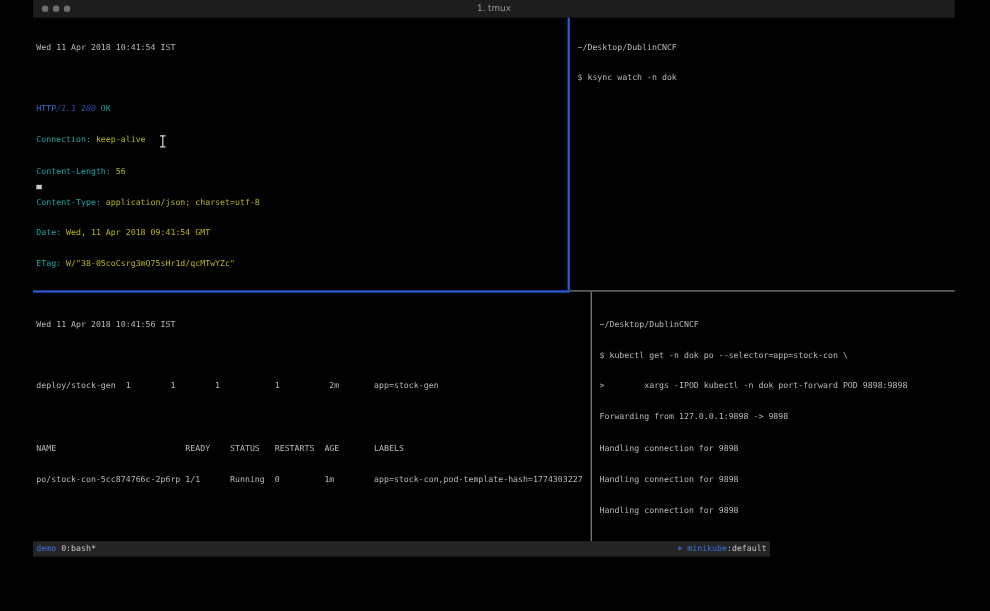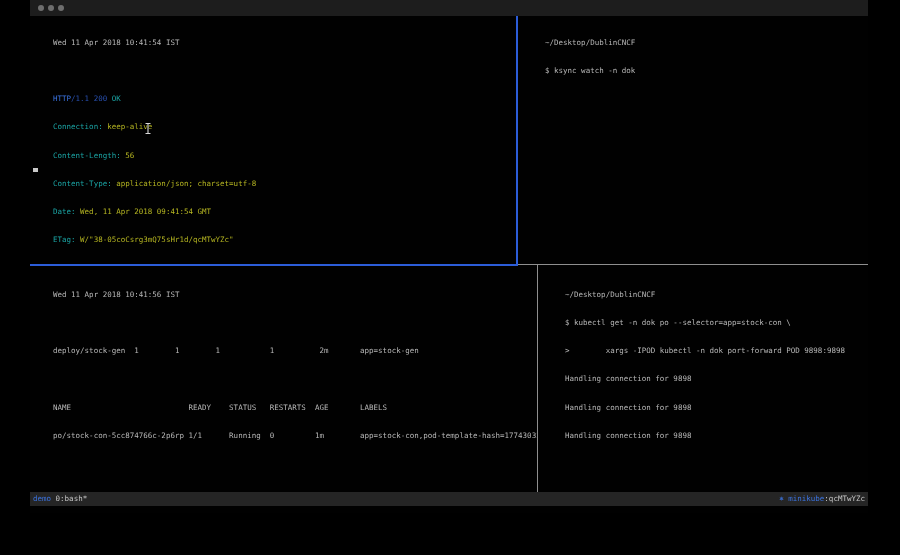--- a/index.html
+++ b/index.html
@@ -8,58 +8,59 @@
 
   .window { position:absolute; left:30px; top:0; width:838px; height:513px; background:#010101; }
 
   .titlebar { position:absolute; left:0; top:0; width:838px; height:16px; background:#1d1d1d; }
   .dots { position:absolute; left:8px; top:5px; display:flex; gap:4px; }
   .dot { width:6px; height:6px; border-radius:50%; background:#6e6e6e; }
   .titletext { position:absolute; left:0; top:3px; width:100%; text-align:center;
                font-family:"DejaVu Sans", sans-serif; font-size:8px; color:#9c9c9c; }
 
   .pane { position:absolute; font-size:7.5px; line-height:9.4px; color:#b8b8b8; white-space:pre; overflow:hidden; }
-  .line { min-height:9.4px;margin-left:20px; }
+  .line { min-height:9.4px; }
 
   .pane-tl { left:0;   top:16px;  width:486px; height:248px; padding:3px 0 0 3px; }
   .pane-tr { left:492px; top:16px; width:346px; height:248px; padding:3px 0 0 3px; }
   .pane-bl { left:0;   top:267px; width:507px; height:225px; padding:4px 0 0 3px; }
   .pane-br { left:511px; top:267px; width:327px; height:225px; padding:4px 0 0 4px; }
 
   .div-v-top    { position:absolute; left:486px; top:16px;  width:2px; height:248px; background:#2c5dd8; }
   .div-h-left   { position:absolute; left:0;     top:264px; width:488px; height:2px; background:#2c5dd8; }
   .div-h-right  { position:absolute; left:488px; top:264px; width:350px; height:1px; background:#8f8f8f; }
   .div-v-bottom { position:absolute; left:507px; top:265px; width:1px; height:227px; background:#8f8f8f; }
 
   .c-cyan   { color:#1ba5a5;text-align:center; }
   .c-yellow { color:#b6b622;text-align:right; }
   .c-blue   { color:#3b73e0; }
-  .c-dblue  { color:#2950b0; }
+  .c-dblue  { color:#2950b0;font-style:italic; }
 
   .term-cursor { position:absolute; left:3px; top:168px; width:5px; height:3.5px; background:#c9c9c9; }
 
   .mouse { position:absolute; left:114px; top:122px; }
 
-  .statusbar { position:absolute; left:0; top:492px; width:838px; height:14px; background:#252525;
+  .statusbar { position:absolute; left:0; top:492px; width:670px; height:14px; background:#252525;
                font-size:7.5px; line-height:14px; white-space:pre; }
   .status-left  { position:absolute; left:3px; top:0; }
   .status-right { position:absolute; right:3px; top:0; }
   .sb-white { color:#c6c6c6; }
 </style>
 </head>
 <body>
 
 <div class="window">
 
   <div class="titlebar">
     <div class="dots">
       <span class="dot"></span>
       <span class="dot"></span>
       <span class="dot"></span>
     </div>
+    <div class="titletext">1. tmux</div>
   </div>
 
   <div class="pane pane-tl">
     <div class="line">Wed 11 Apr 2018 10:41:54 IST</div>
     <div class="line"></div>
     <div class="line"><span class="c-blue">HTTP</span><span class="c-dblue">/1.1 200 </span><span class="c-cyan">OK</span></div>
     <div class="line"><span class="c-cyan">Connection:</span><span class="c-yellow"> keep-alive</span></div>
     <div class="line"><span class="c-cyan">Content-Length:</span><span class="c-yellow"> 56</span></div>
     <div class="line"><span class="c-cyan">Content-Type:</span><span class="c-yellow"> application/json; charset=utf-8</span></div>
     <div class="line"><span class="c-cyan">Date:</span><span class="c-yellow"> Wed, 11 Apr 2018 09:41:54 GMT</span></div>
@@ -94,20 +95,21 @@
     
     
     
     
   </div>
 
   <div class="pane pane-br">
     <div class="line">~/Desktop/DublinCNCF</div>
     <div class="line">$ kubectl get -n dok po --selector=app=stock-con \</div>
     <div class="line">&gt;        xargs -IPOD kubectl -n dok port-forward POD 9898:9898</div>
+    <div class="line">Forwarding from 127.0.0.1:9898 -&gt; 9898</div>
     <div class="line">Handling connection for 9898</div>
     <div class="line">Handling connection for 9898</div>
     <div class="line">Handling connection for 9898</div>
     
     
     
   </div>
 
   <div class="term-cursor"></div>
 
@@ -115,16 +117,16 @@
     <g stroke="#000" stroke-width="2.4" fill="none" opacity="0.6">
       <path d="M1.5 1.5 h5 M4 1.5 v10 M1.5 11.5 h5"></path>
     </g>
     <g stroke="#d8d8d8" stroke-width="1.1" fill="none">
       <path d="M1.5 1.5 h5 M4 1.5 v10 M1.5 11.5 h5"></path>
     </g>
   </svg>
 
   <div class="statusbar">
     <span class="status-left"><span class="c-blue">demo</span><span class="sb-white"> 0:bash*</span></span>
-    <span class="status-right"><span class="c-blue">⎈</span><span class="c-blue"> minikube</span><span class="sb-white">:qcMTwYZc</span></span>
+    <span class="status-right"><span class="c-blue">⎈</span><span class="c-blue"> minikube</span><span class="sb-white">:default</span></span>
   </div>
 
 </div>
 
 </body></html>

